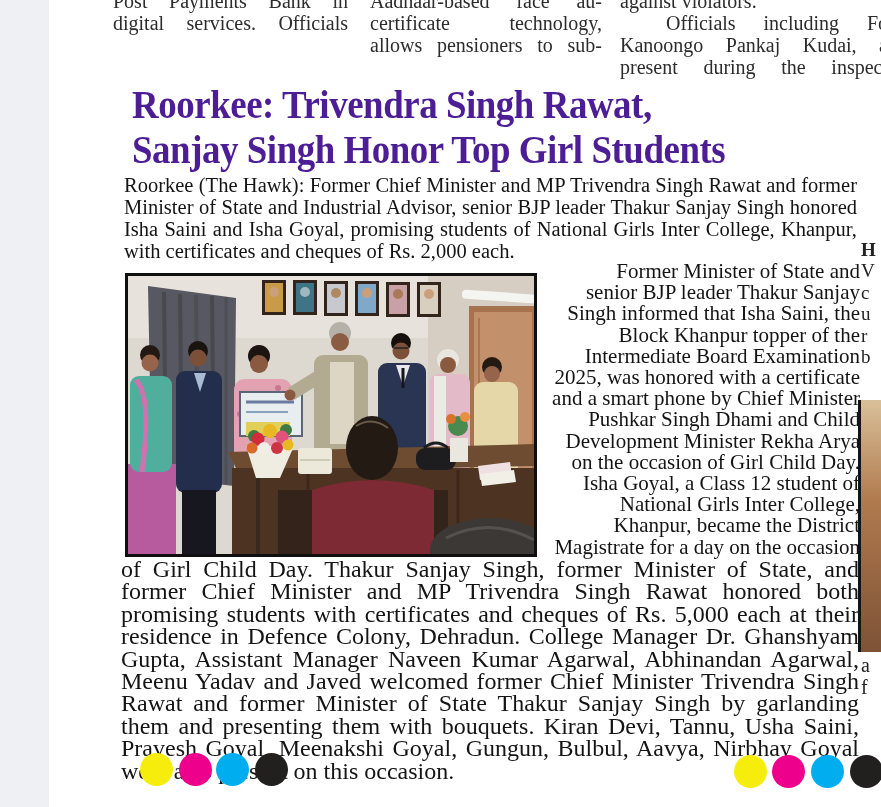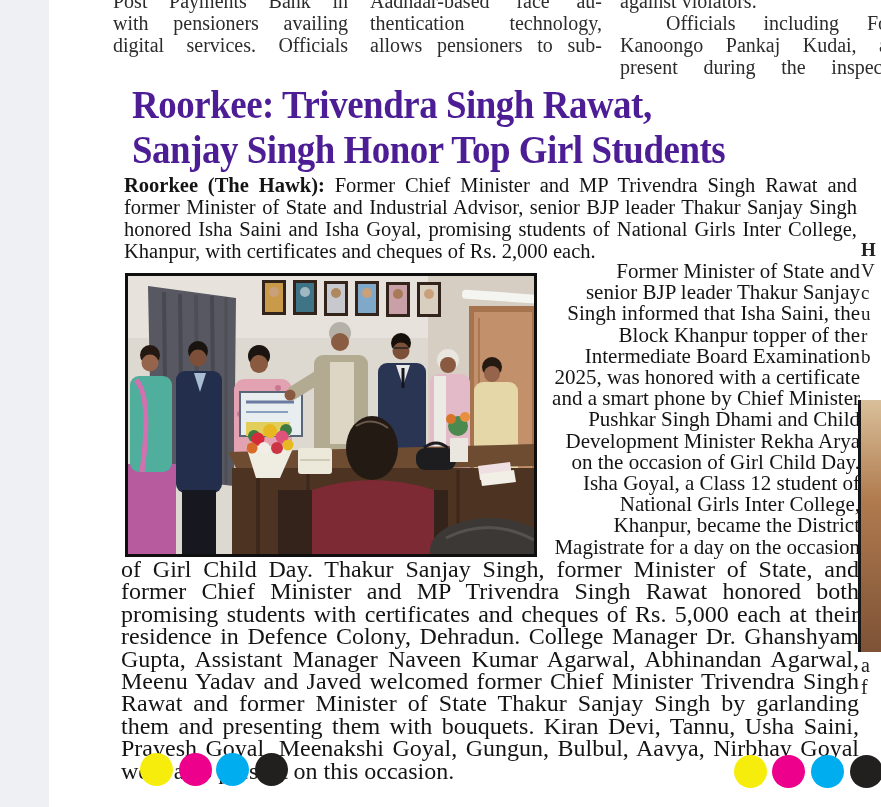--- a/index.html
+++ b/index.html
@@ -11,21 +11,21 @@
   .topcol .jline{text-align:justify;text-align-last:justify;}
   .topcol .lline{text-align:left;}
   .ind{text-indent:46px;}
   
   .headline{position:absolute;left:132px;top:82px;width:740px;color:#4c1d95;}
   .hline{white-space:nowrap;font-weight:bold;font-size:41px;line-height:45px;
          letter-spacing:-0.5px;transform:scaleX(0.9);transform-origin:0 50%;}
   
   .lede{position:absolute;left:124px;top:174px;width:733px;font-size:20.5px;
         line-height:22px;text-align:justify;color:#141414;}
-  .lede b{font-weight:bold;}
+  .lede b{font-weight:normal;}
   
   .photo{position:absolute;left:125px;top:273px;width:406px;height:278px;
          border:3px solid #0f0f0f;background:#ddd8d0;}
   
   .wrapcol{position:absolute;left:543px;top:261px;width:317px;font-size:21px;
            line-height:21.2px;text-indent:54px;text-align:right;color:#141414;}
   
   .contblock{position:absolute;left:121px;top:558px;width:738px;font-size:24px;
              line-height:22.4px;text-align:justify;color:#141414;}
   
@@ -43,26 +43,25 @@
   .dot-k{background:#221f1f;}
 </style>
 </head>
 <body>
 
 <div class="page">
   <div class="left-strip"></div>
 
   <div class="topcol" style="left:113px;width:235px;">
     <div class="jline">Post Payments Bank in</div>
-    <div class="jline">with pensioners availing</div>
     <div class="jline">digital services. Officials</div>
   </div>
   <div class="topcol" style="left:370px;width:232px;">
     <div class="jline">Aadhaar-based face au-</div>
-    <div class="jline">thentication technology,</div>
+    <div class="jline">certificate technology,</div>
     <div class="jline">allows pensioners to sub-</div>
   </div>
   <div class="topcol" style="left:620px;width:268px;">
     <div class="lline">against violators.</div>
     <div class="jline ind">Officials including Fo</div>
     <div class="jline">Kanoongo Pankaj Kudai, a</div>
     <div class="jline">present during the inspect</div>
   </div>
 
   <div class="headline">

